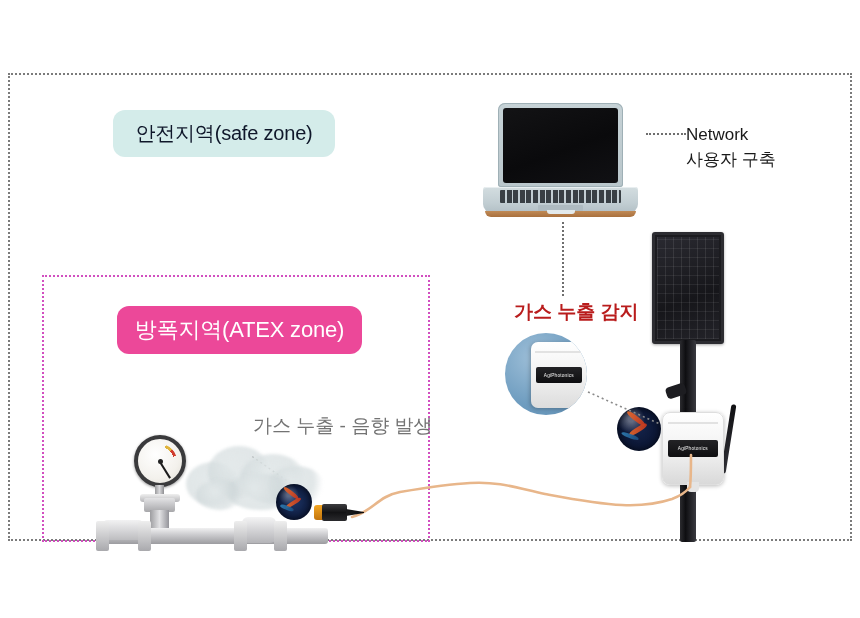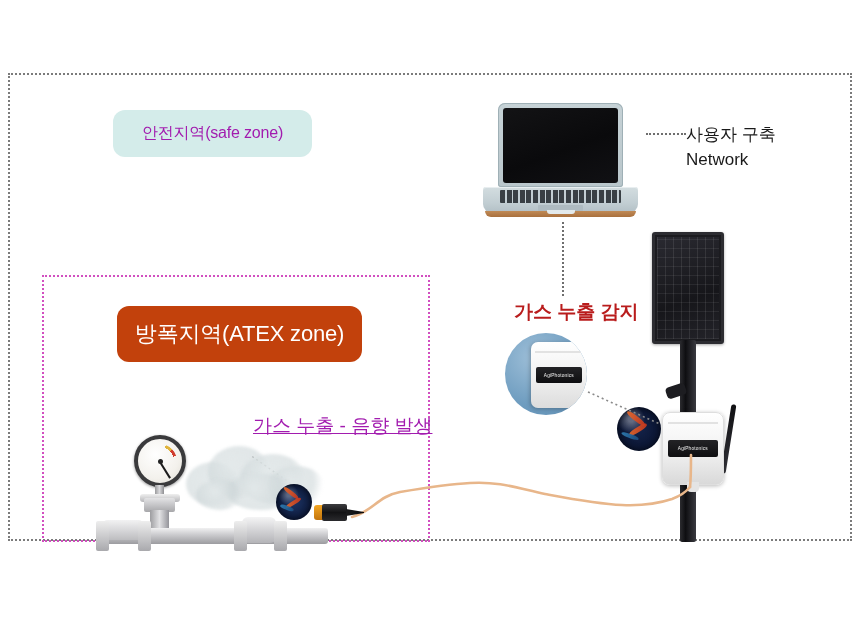--- a/index.html
+++ b/index.html
@@ -52,33 +52,33 @@
     display: flex;
     align-items: center;
     justify-content: center;
     border-radius: 12px;
     white-space: nowrap;
     letter-spacing: -0.2px;
   }
   .badge-safe {
     left: 113px;
     top: 110px;
-    width: 199px;
+    width: 222px;
     height: 47px;
     background: #d4ecea;
-    color: #a21caf;
-    font-size: 16px;
+    color: #0f172a;
+    font-size: 20px;
     font-weight: 400;
   }
   .badge-atex {
     left: 117px;
     top: 306px;
     width: 245px;
-    height: 56px;
-    background: #c2410c;
+    height: 48px;
+    background: #ec4899;
     color: #ffffff;
     font-size: 22px;
     font-weight: 400;
   }
 
   
   .label {
     position: absolute;
     white-space: nowrap;
   }
@@ -93,23 +93,22 @@
     left: 514px;
     top: 299px;
     font-size: 19px;
     font-weight: bold;
     color: #b91c1c;
   }
   .label-acoustic {
     left: 253px;
     top: 413px;
     font-size: 19px;
-    color: #a21caf;
+    color: #737373;
     font-weight: 500;
-    text-decoration: underline;
   }
 
   
   .conn-vert {
     position: absolute;
     border-left: 2px dotted #6e6e6e;
   }
   .conn-laptop-pole {
     left: 562px;
     top: 222px;
@@ -552,22 +551,22 @@
     <div class="laptop-base">
       <div class="laptop-keyboard"></div>
       <div class="laptop-trackpad"></div>
     </div>
     <div class="laptop-foot"></div>
     <div class="laptop-notch"></div>
   </div>
 
   <div class="conn-network"></div>
   <div class="label label-network">
+    <div>Network</div>
     <div>사용자 구축</div>
-    <div>Network</div>
   </div>
 
   <div class="conn-vert conn-laptop-pole"></div>
 
   <div class="label label-leak-detect">가스 누출 감지</div>
 
   <div class="pole-assembly">
     <div class="solar-panel">
       <div class="solar-cells"></div>
     </div>

